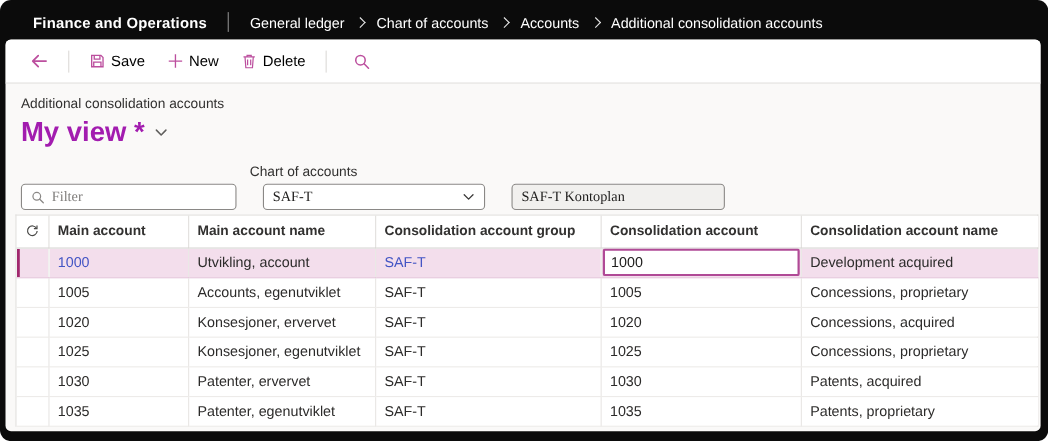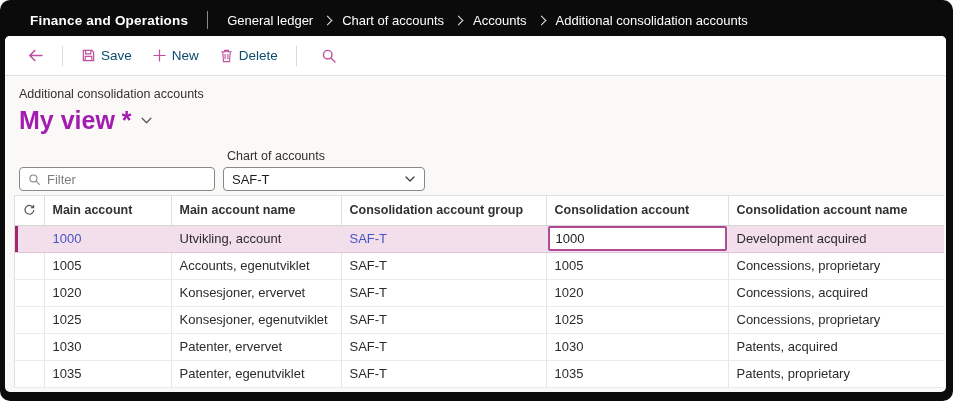--- a/index.html
+++ b/index.html
@@ -26,33 +26,33 @@
     position:absolute; top:36px; left:5px; right:7px; bottom:9px;
     background:#faf9f8; border-radius:5px; overflow:hidden;
   }
 
   
   .actionpane {
     height:40px; background:#fff; border-bottom:1px solid #e1dfdd;
     display:flex; align-items:center; padding-left:14px; gap:4px;
   }
   .ap-btn { display:flex; align-items:center; gap:5px; padding:4px 8px; cursor:pointer; background:none; border:none; font-family:inherit; }
-  .ap-btn .lbl { font-size:13.5px; color:#0c4a6e; }
+  .ap-btn .lbl { font-size:13.5px; color:#000000; }
   .ap-btn.bold .lbl { font-weight:bold; }
   .ap-divider { width:1px; height:20px; background:#dcdad8; margin:0 6px; }
   .icon { display:inline-flex; align-items:center; justify-content:center; }
 
   
   .content { padding:10px 3px 0 9px; }
   .caption { font-size:12.5px; color:#323130; margin-left:5px; line-height:16px; }
   .view-title-row { display:flex; align-items:center; gap:8px; margin:2px 0 0 5px; cursor:pointer; width:max-content; }
   .view-title { font-size:25px; font-weight:bold; color:#a21caf; line-height:32px; }
 
   .coa-label { margin:13px 0 3px 213px; font-size:12.5px; color:#323130; line-height:15px; }
-  .filter-row { display:flex; gap:8px; margin-left:5px; }
+  .filter-row { display:flex; gap:24px; margin-left:5px;font-family:Liberation Serif, serif; }
   .filter-box {
     width:196px; height:24px; border:1px solid #8a8886; border-radius:4px; background:#fff;
     display:flex; align-items:center; padding:0 8px; gap:6px;
   }
   .filter-box input { border:none; outline:none; width:100%; font-size:13px; font-family:inherit; background:transparent; color:#323130; }
   .filter-box input::placeholder { color:#7f7d7b; }
   .combo {
     width:202px; height:24px; border:1px solid #8a8886; border-radius:4px; background:#fff;
     display:flex; align-items:center; justify-content:space-between; padding:0 8px; cursor:pointer;
   }
@@ -180,20 +180,21 @@
           <input type="text" placeholder="Filter" style="">
         </div>
         <div class="combo">
           <span class="val">SAF-T</span>
           <span class="icon">
             <svg width="12" height="12" viewBox="0 0 12 12">
                 <path d="M2 4l4 4 4-4" fill="none" stroke="#3b3a39" stroke-width="1.2" stroke-linecap="round" stroke-linejoin="round"></path>
               </svg>
           </span>
         </div>
+        <div class="readonly-box">SAF-T Kontoplan</div>
       </div>
 
       <div class="grid-wrap">
         <table>
           <colgroup>
               <col class="c-sel">
               <col class="c1">
               <col class="c2">
               <col class="c3">
               <col class="c4">

